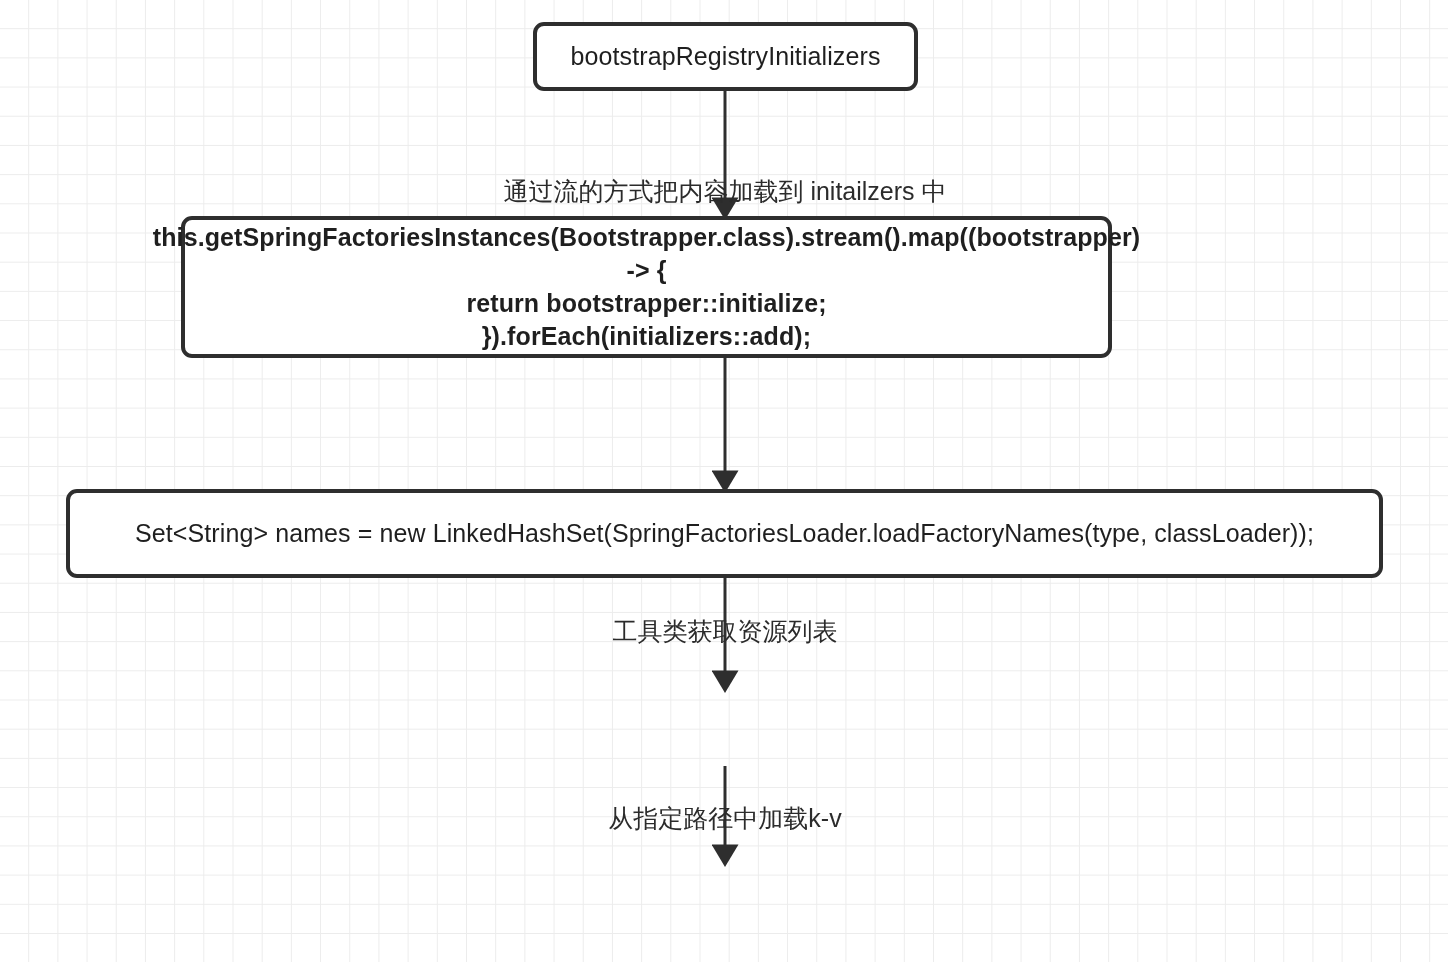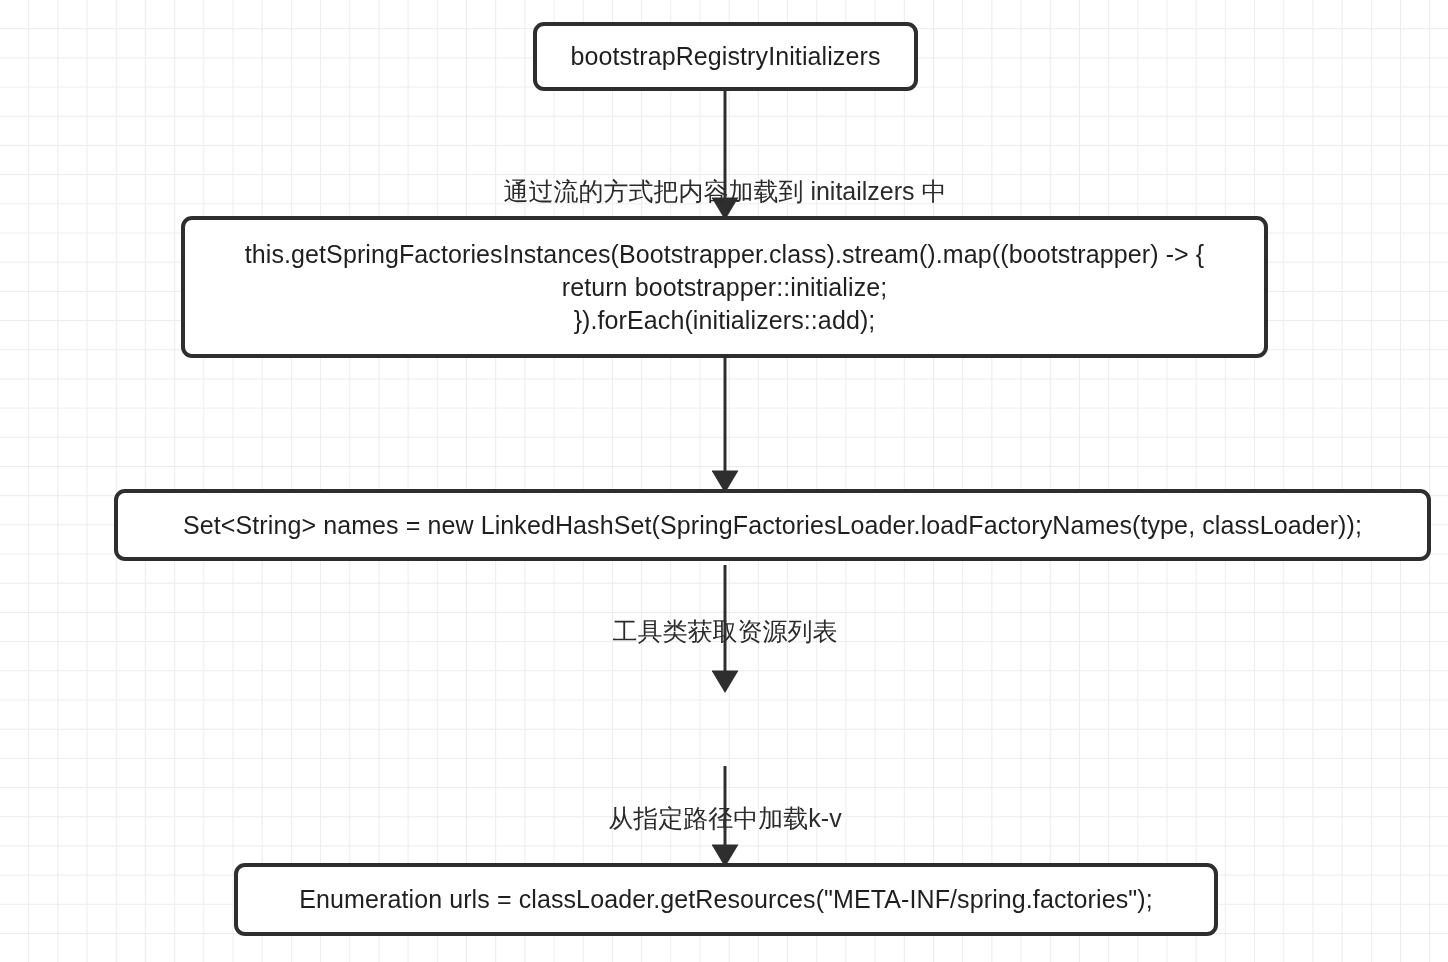--- a/index.html
+++ b/index.html
@@ -37,22 +37,22 @@
     justify-content: center;
     text-align: center;
     font-size: 25px;
     line-height: 33px;
     letter-spacing: 0.1px;
     white-space: pre-line;
     padding: 0 23px;
   }
 
   .node-n1 { left: 533px;  top: 22px;  width: 385px;  height: 69px; }
-  .node-n2 { left: 181px;  top: 216px; width: 1087px; height: 142px; }
-  .node-n3 { left: 66px;   top: 489px; width: 1317px; height: 72px; margin-left: 48px; }
+  .node-n2 { left: 181px;  top: 216px; width: 931px; height: 142px; font-weight: bold; }
+  .node-n3 { left: 66px;   top: 489px; width: 1317px; height: 89px; }
   .node-n4 { left: 43px;   top: 689px; width: 1363px; height: 77px; }
   .node-n5 { left: 234px;  top: 863px; width: 984px;  height: 73px; }
 
   .edge {
     position: absolute;
     left: 0;
     top: 0;
     width: 1448px;
     height: 962px;
     pointer-events: none;
@@ -102,21 +102,20 @@
 
   <div class="node node-n1">bootstrapRegistryInitializers</div>
 
   <div class="node node-n2">this.getSpringFactoriesInstances(Bootstrapper.class).stream().map((bootstrapper) -&gt; {
 return bootstrapper::initialize;
 }).forEach(initializers::add);</div>
 
   <div class="node node-n3">Set&lt;String&gt; names = new LinkedHashSet(SpringFactoriesLoader.loadFactoryNames(type, classLoader));</div>
 
 
-  <div class="node node-n5">Enumeration urls = classLoader.getResources("META-INF/spring.factories");</div>
 
   <div class="edge-label lbl-e1">通过流的方式把内容加载到 initailzers 中</div>
 
 
   <div class="edge-label lbl-e3">工具类获取资源列表</div>
 
   <div class="edge-label lbl-e4">从指定路径中加载k-v</div>
 
 </div>
 

